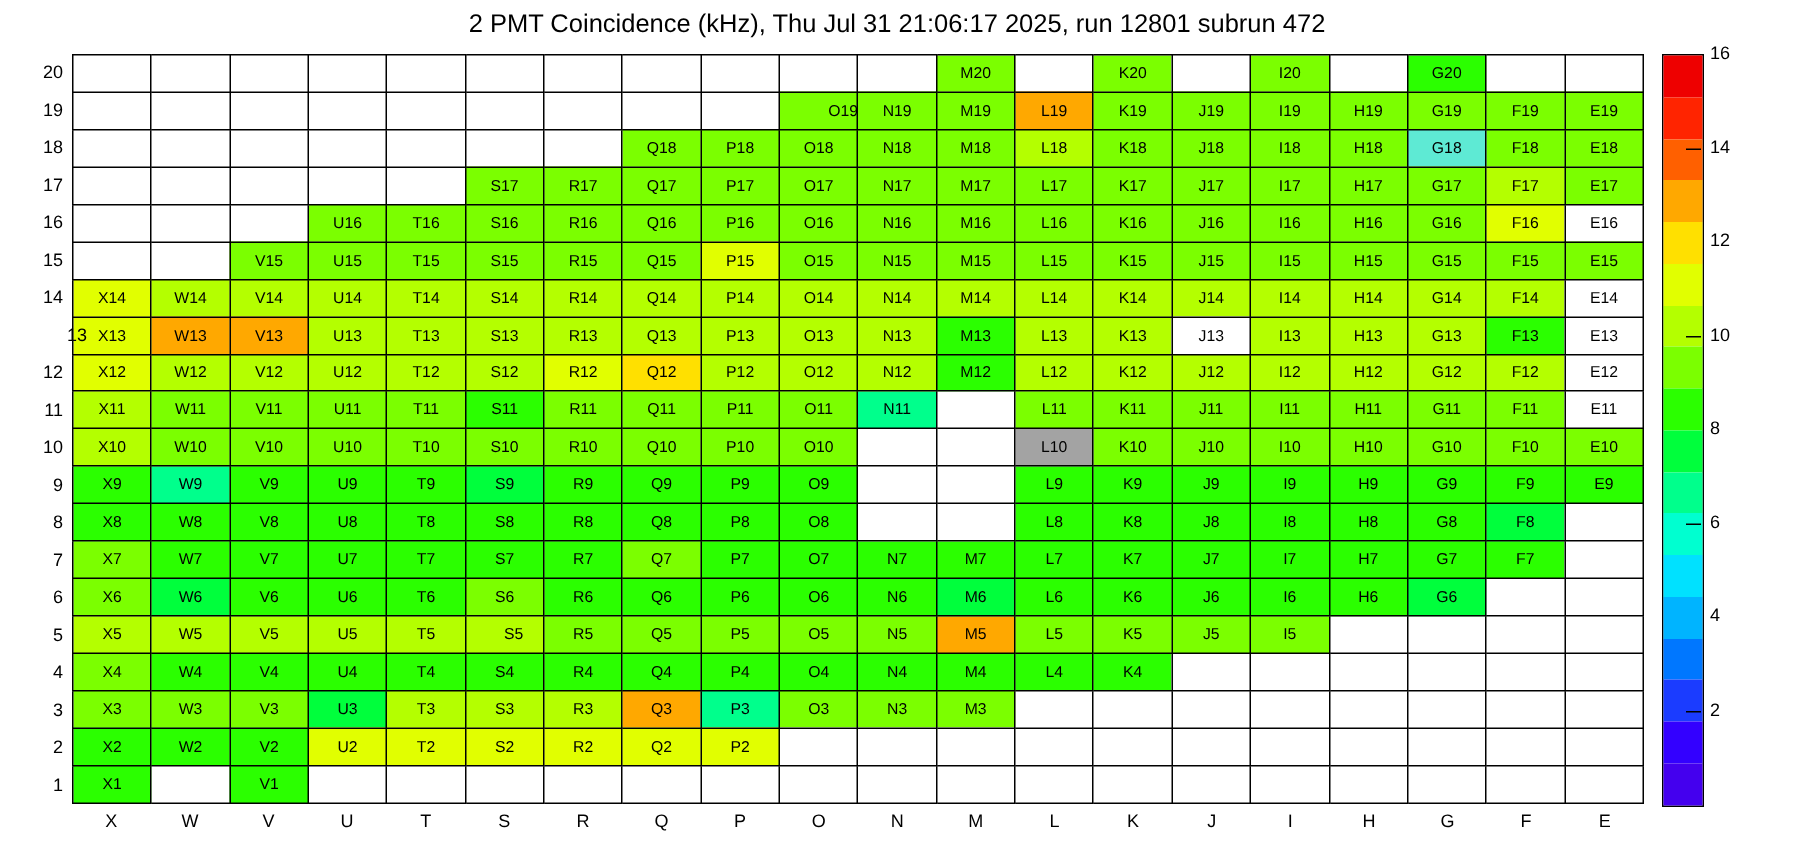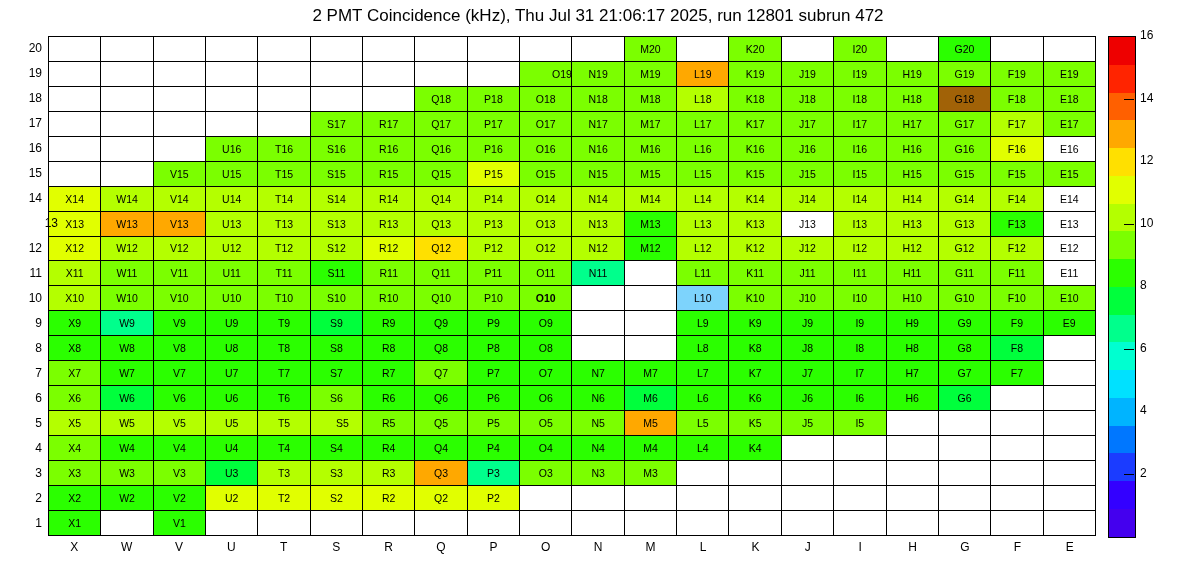--- a/index.html
+++ b/index.html
@@ -87,21 +87,21 @@
             <td style="background: rgb(123, 255, 0);">Q18</td>
             <td style="background: rgb(123, 255, 0);">P18</td>
             <td style="background: rgb(123, 255, 0);">O18</td>
             <td style="background: rgb(123, 255, 0);">N18</td>
             <td style="background: rgb(123, 255, 0);">M18</td>
             <td style="background: rgb(180, 255, 0);">L18</td>
             <td style="background: rgb(123, 255, 0);">K18</td>
             <td style="background: rgb(123, 255, 0);">J18</td>
             <td style="background: rgb(123, 255, 0);">I18</td>
             <td style="background: rgb(123, 255, 0);">H18</td>
-            <td style="background: #a16207; margin-left: 34px;">G18</td>
+            <td style="background: #5eead4; margin-left: 34px;">G18</td>
             <td style="background: rgb(123, 255, 0);">F18</td>
             <td style="background: rgb(123, 255, 0);">E18</td>
           </tr>
           <tr>
             <td class="empty"></td>
             <td class="empty"></td>
             <td class="empty"></td>
             <td class="empty"></td>
             <td class="empty"></td>
             <td style="background: rgb(123, 255, 0);">S17</td>
@@ -255,24 +255,24 @@
           <tr>
             <td style="background: rgb(180, 255, 0);">X10</td>
             <td style="background: rgb(123, 255, 0);">W10</td>
             <td style="background: rgb(123, 255, 0);">V10</td>
             <td style="background: rgb(123, 255, 0);">U10</td>
             <td style="background: rgb(123, 255, 0);">T10</td>
             <td style="background: rgb(123, 255, 0);">S10</td>
             <td style="background: rgb(123, 255, 0);">R10</td>
             <td style="background: rgb(123, 255, 0);">Q10</td>
             <td style="background: rgb(123, 255, 0);">P10</td>
-            <td style="background: rgb(123, 255, 0); font-weight: bold;">O10</td>
-            <td class="empty"></td>
-            <td class="empty"></td>
-            <td style="background: #7dd3fc;">L10</td>
+            <td style="background: rgb(123, 255, 0);">O10</td>
+            <td class="empty"></td>
+            <td class="empty"></td>
+            <td style="background: #a3a3a3;">L10</td>
             <td style="background: rgb(123, 255, 0);">K10</td>
             <td style="background: rgb(123, 255, 0);">J10</td>
             <td style="background: rgb(123, 255, 0);">I10</td>
             <td style="background: rgb(123, 255, 0);">H10</td>
             <td style="background: rgb(123, 255, 0);">G10</td>
             <td style="background: rgb(123, 255, 0);">F10</td>
             <td style="background: rgb(123, 255, 0);">E10</td>
           </tr>
           <tr>
             <td style="background: rgb(43, 255, 0);">X9</td>

